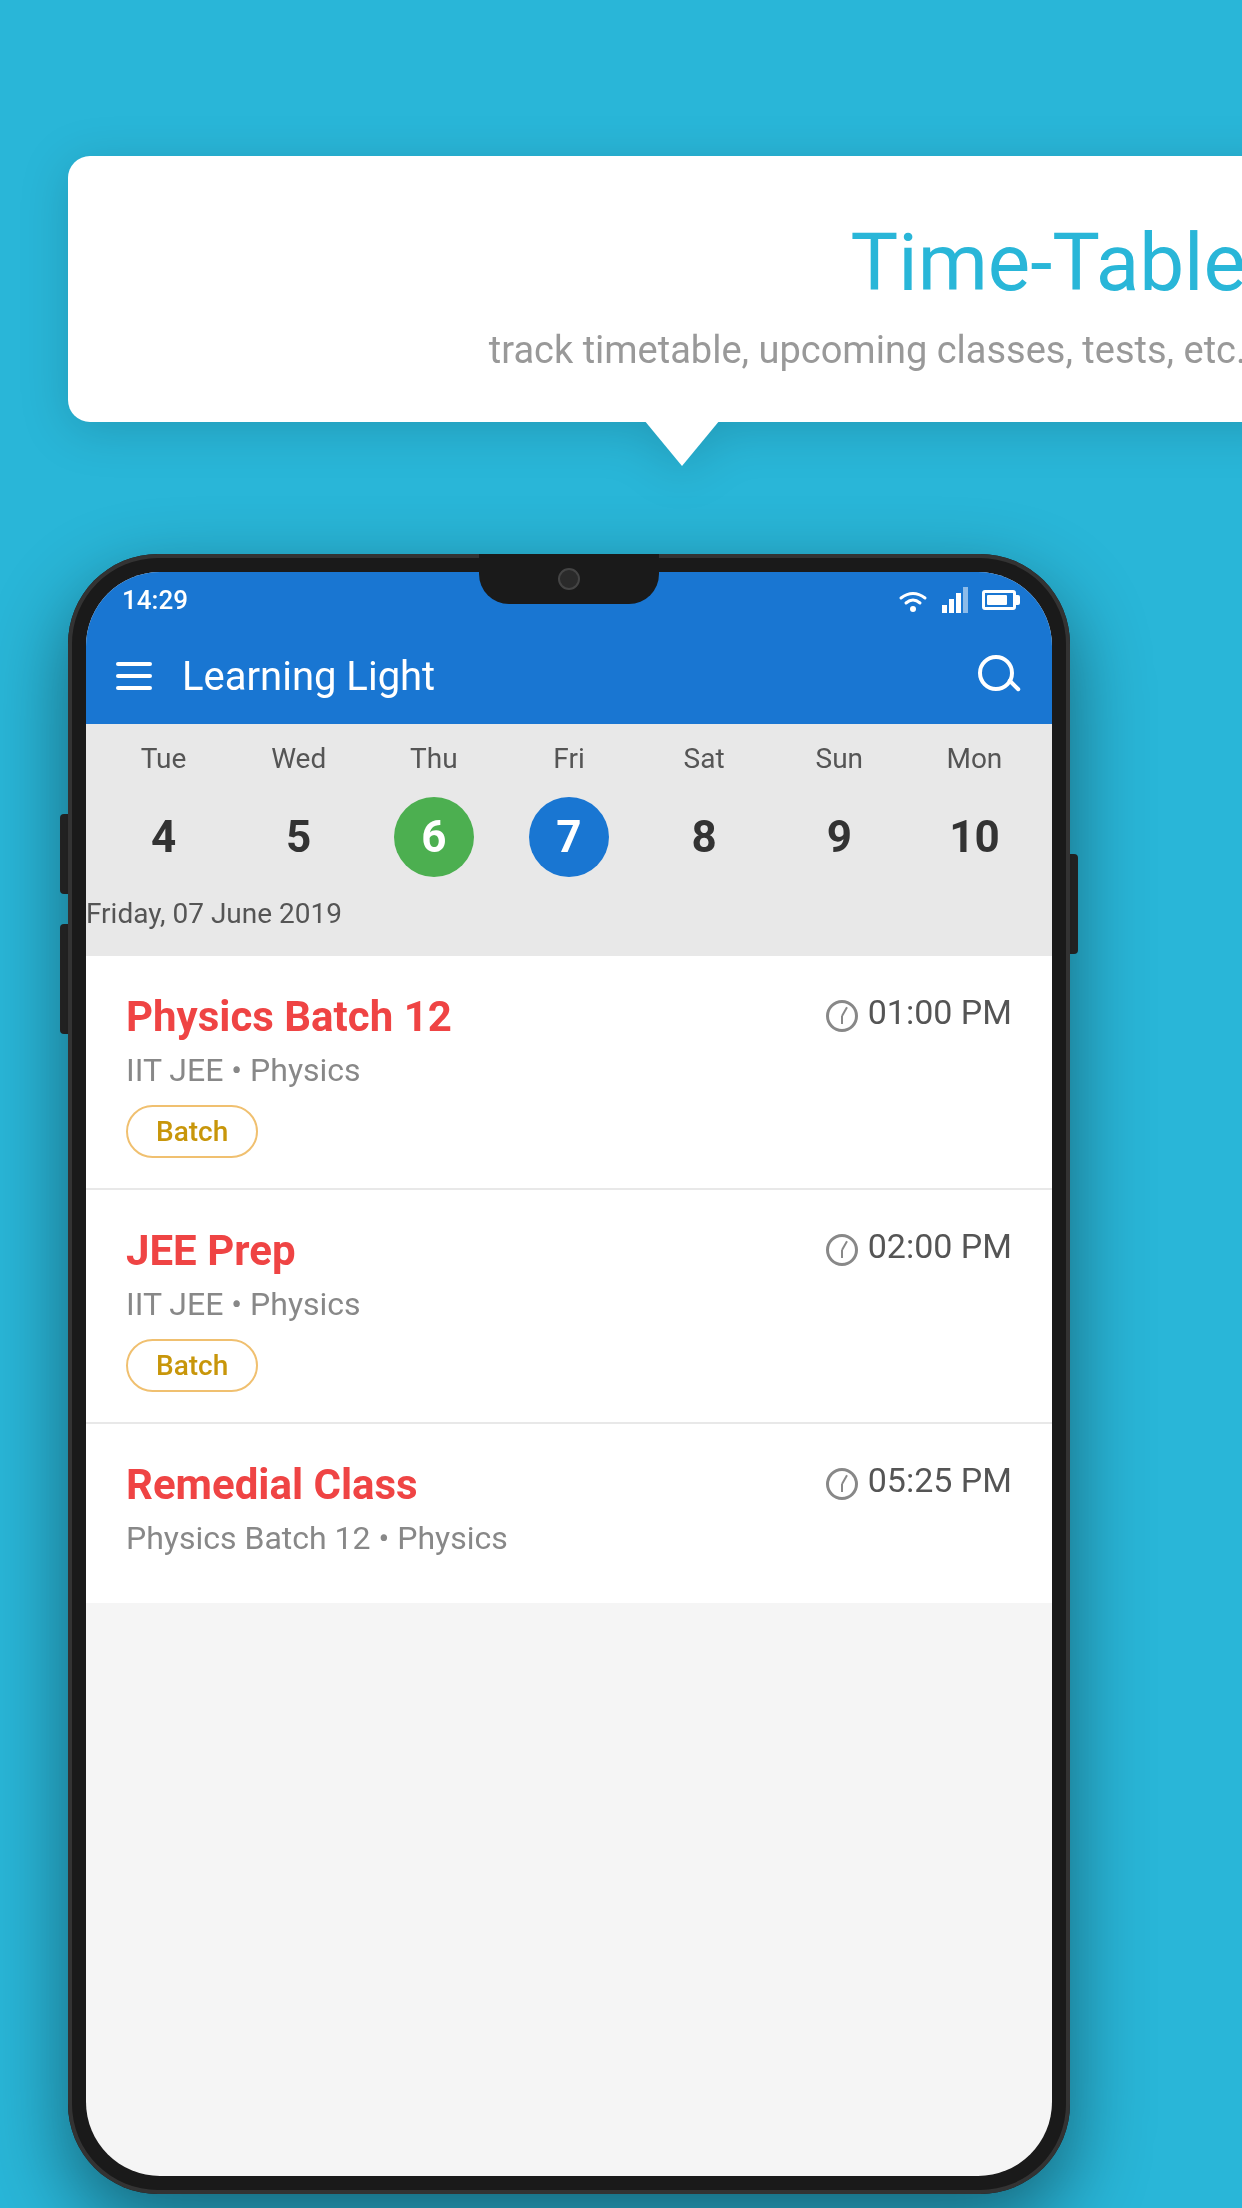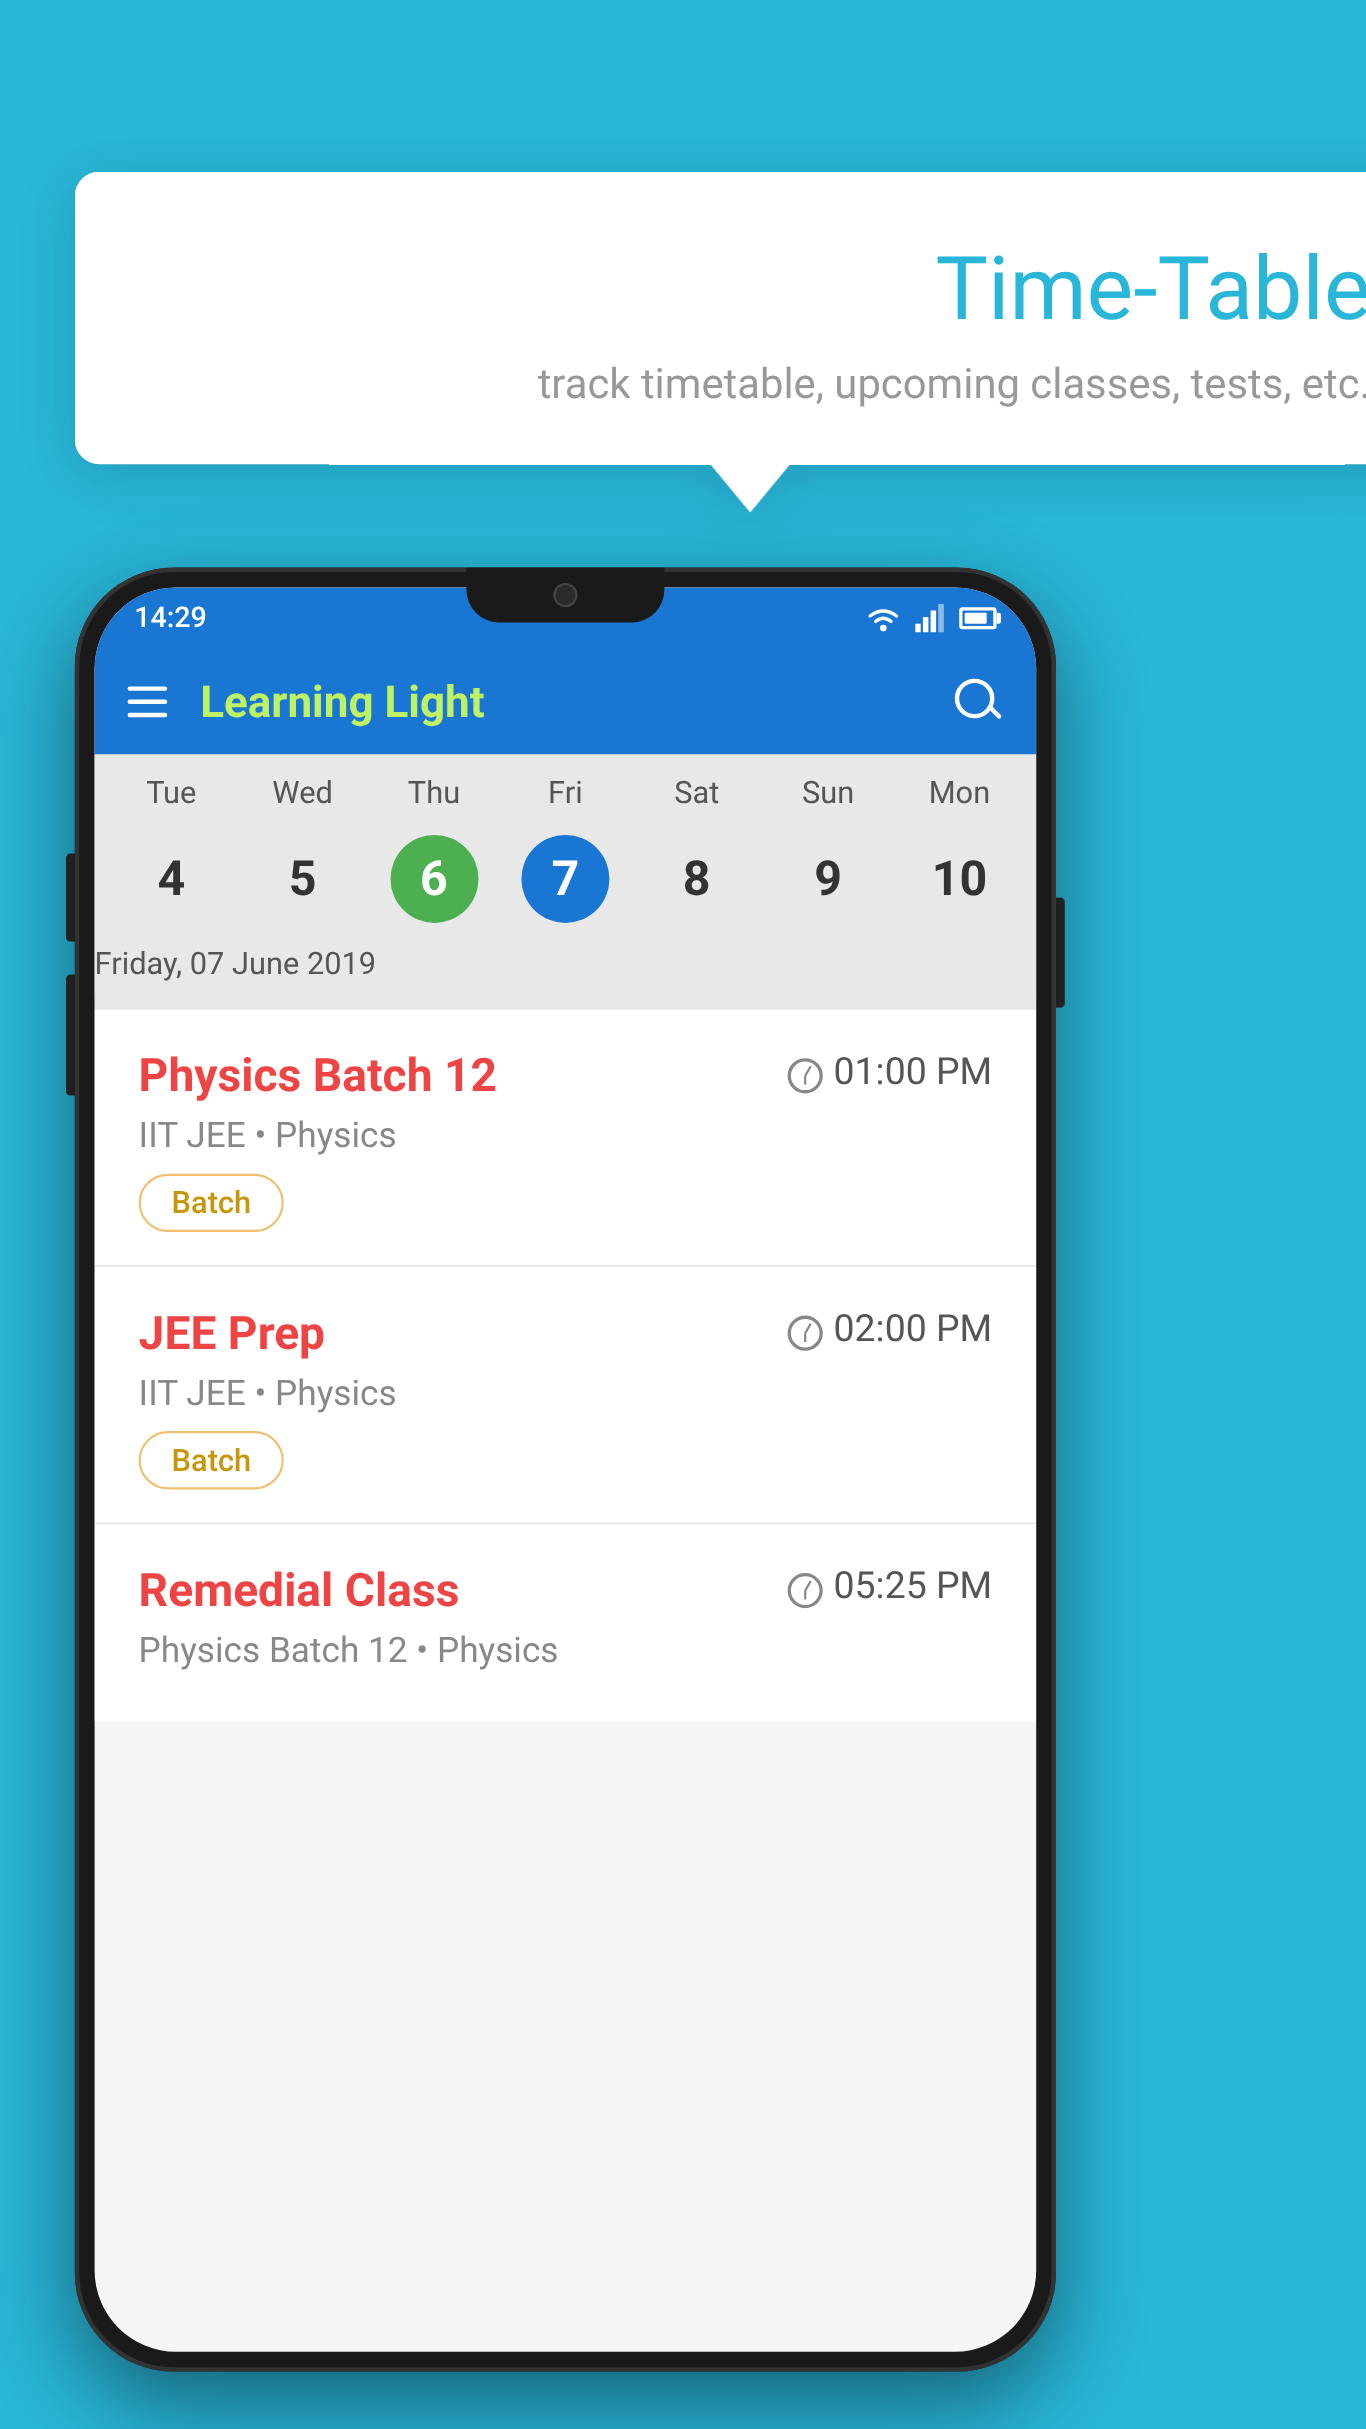--- a/index.html
+++ b/index.html
@@ -48,23 +48,23 @@
 
     .tooltip-subtitle {
       font-size: 38px;
       color: #999;
       font-weight: 400;
     }
 
     
     .phone-wrapper {
       position: absolute;
-      top: 516px;
+      top: 554px;
       left: 68px;
-      width: 892px;
+      width: 1002px;
       height: 1640px;
     }
 
     
     .phone-frame {
       position: absolute;
       top: 0;
       left: 0;
       width: 100%;
       height: 100%;
@@ -154,22 +154,22 @@
       display: block;
       width: 36px;
       height: 4px;
       background: #fff;
       border-radius: 2px;
     }
 
     .app-title {
       flex: 1;
       font-size: 40px;
-      font-weight: 700;
-      color: #bef264;
+      font-weight: 400;
+      color: #ffffff;
     }
 
     .search-icon-btn {
       width: 46px;
       height: 46px;
       position: relative;
     }
 
     .search-icon-btn::before {
       content: '';

